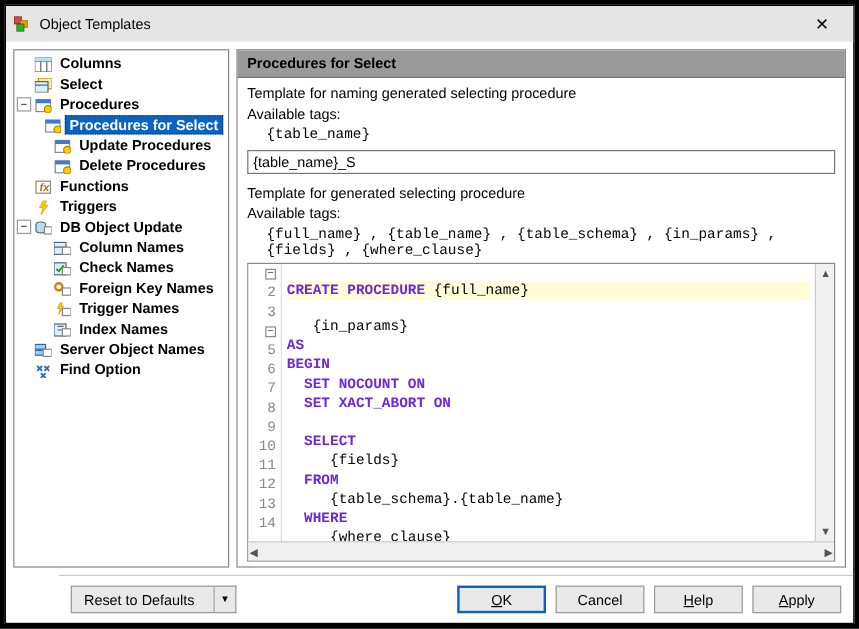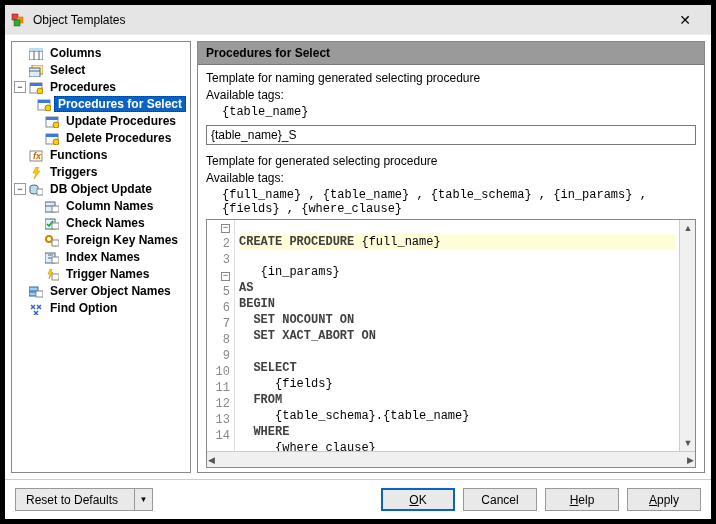--- a/index.html
+++ b/index.html
@@ -162,21 +162,21 @@
   .code {
     flex: 1;
     font-family: "Courier New", monospace;
     font-size: 12px;
     padding: 0 4px;
     white-space: pre;
     overflow: hidden;
   }
   .code .crow { height: 16px; line-height: 16px; }
   .code .hl { background: #fffcd8; display: block; }
-  .kw { color: #404040; font-weight: bold; margin-top: 46px; }
+  .kw { color: #6d28d9; font-weight: bold; margin-top: 46px; }
   .vscroll {
     width: 16px;
     background: #f0f0f0;
     border-left: 1px solid #ccc;
     position: relative;
   }
   .vscroll .arrow {
     position: absolute; left: 0; width: 16px; height: 16px;
     display: flex; align-items: center; justify-content: center;
     font-size: 9px; color: #555;
@@ -193,20 +193,21 @@
     font-size: 9px; color: #555;
     padding: 0 1px;
   }
   .footer {
     height: 40px;
     border-top: 1px solid #ccc;
     display: flex;
     align-items: center;
     padding: 0 10px;
     gap: 8px;
+    margin-left: 44px;
   }
   .footer .spacer { flex: 1; }
   .btn {
     min-width: 74px;
     height: 23px;
     background: #e9e9e9;
     border: 1px solid #999;
     font-family: inherit;
     font-size: 12px;
     padding: 0 8px;
@@ -406,39 +407,39 @@
                       </svg>
                   </span>
                   <span class="lbl">Foreign Key Names</span>
                 </div>
               </li>
               <li>
                 <div class="row">
                   <span class="dots"></span>
                   <span class="ic">
                     <svg width="14" height="12">
+                        <polygon points="5,0 3,5 5,5 4,10 8,3 6,3 7,0" fill="#fc0" stroke="#c80" stroke-width="0.5"></polygon>
+                        <rect x="7" y="5" width="7" height="6" fill="#fff" stroke="#888"></rect>
+                      </svg>
+                  </span>
+                  <span class="lbl">Trigger Names</span>
+                </div>
+              </li>
+              <li>
+                <div class="row">
+                  <span class="dots"></span>
+                  <span class="ic">
+                    <svg width="14" height="12">
                         <rect x="0" y="1" width="10" height="10" fill="#def" stroke="#567"></rect>
                         <line x1="3" y1="3" x2="8" y2="3" stroke="#567"></line>
                         <line x1="3" y1="6" x2="8" y2="6" stroke="#567"></line>
                         <rect x="7" y="5" width="7" height="6" fill="#fff" stroke="#888"></rect>
                       </svg>
                   </span>
                   <span class="lbl">Index Names</span>
-                </div>
-              </li>
-              <li>
-                <div class="row">
-                  <span class="dots"></span>
-                  <span class="ic">
-                    <svg width="14" height="12">
-                        <polygon points="5,0 3,5 5,5 4,10 8,3 6,3 7,0" fill="#fc0" stroke="#c80" stroke-width="0.5"></polygon>
-                        <rect x="7" y="5" width="7" height="6" fill="#fff" stroke="#888"></rect>
-                      </svg>
-                  </span>
-                  <span class="lbl">Trigger Names</span>
                 </div>
               </li>
             </ul>
           </li>
           <li>
             <div class="row">
               <span class="dots"></span>
               <span class="ic">
                 <svg width="14" height="12">
                     <rect x="0" y="1" width="9" height="4" fill="#9cf" stroke="#369"></rect>

